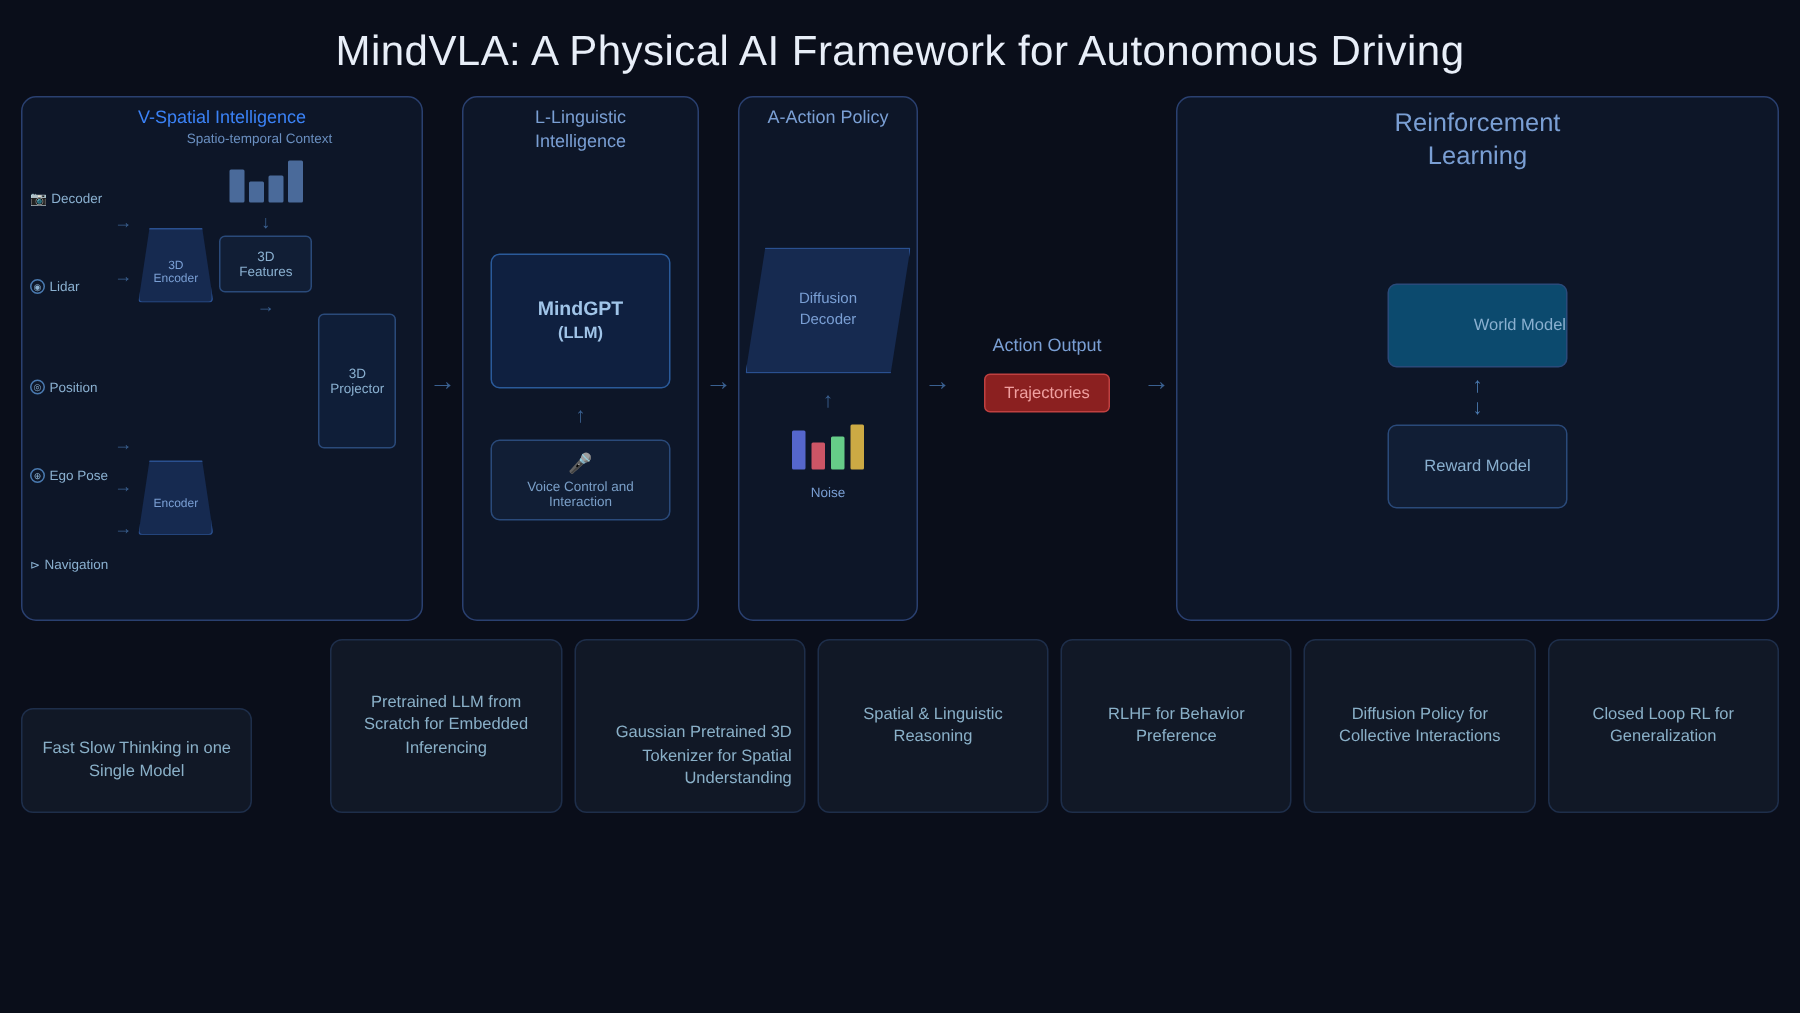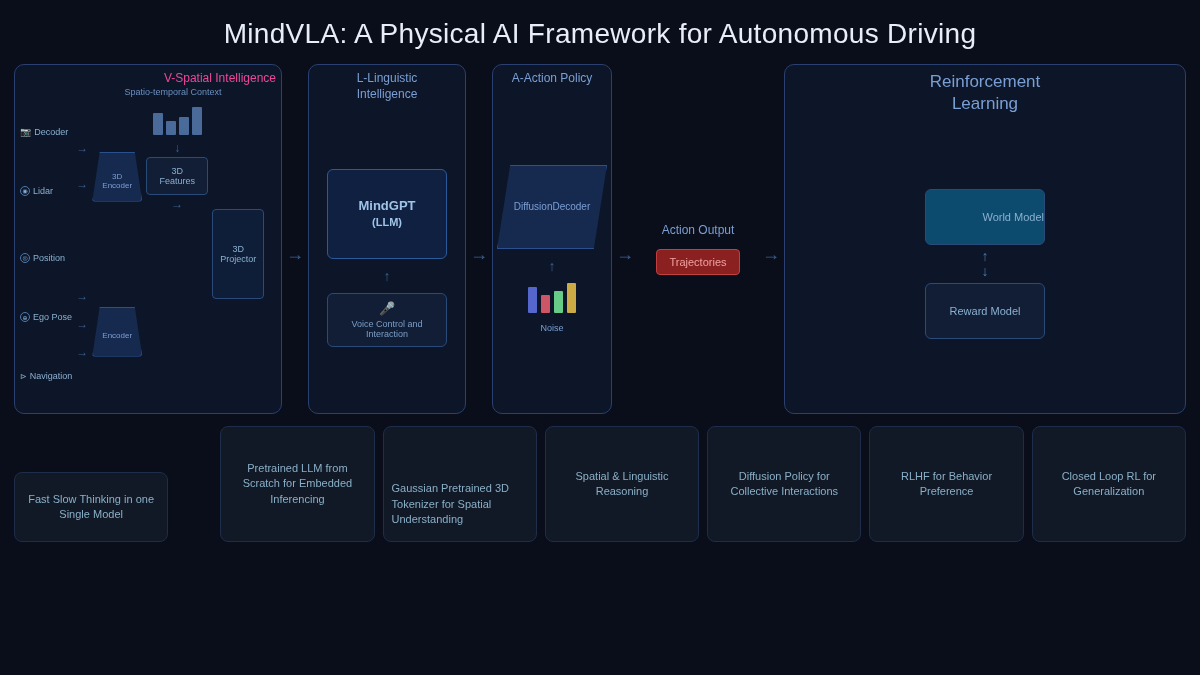--- a/index.html
+++ b/index.html
@@ -26,21 +26,21 @@
 </head>
 <body>
 
 <div style="width:1200px;height:675px;background:#0a0e1a;overflow:hidden;">
 
   <div class="title">MindVLA: A Physical AI Framework for Autonomous Driving</div>
 
   <div style="display:flex;flex-direction:row;align-items:stretch;padding:0 14px;gap:5px;height:350px;margin-top:4px;">
 
     <div style="width:268px;flex-shrink:0;border:1.5px solid #2a4070;border-radius:10px;background:#0d1628;padding:6px 5px;display:flex;flex-direction:column;">
-      <div style="font-size:12px;color:#ec4899;text-align:right;margin-bottom:2px;font-weight:500;">V-Spatial Intelligence</div>
+      <div style="font-size:12px;color:#3b82f6;text-align:center;margin-bottom:2px;font-weight:500;">V-Spatial Intelligence</div>
       <div style="font-size:9px;color:#6a8fc0;text-align:center;margin-bottom:4px;padding-left:50px;">Spatio-temporal Context</div>
 
       <div style="display:flex;flex-direction:row;align-items:center;flex:1;gap:4px;">
 
         <div style="display:flex;flex-direction:column;justify-content:space-around;align-items:flex-start;height:100%;gap:2px;padding:2px 0;">
           <div style="display:flex;align-items:center;gap:3px;font-size:9px;color:#8ab0d0;">
             <span style="font-size:9px;">📷</span>
             <span>Decoder</span>
           </div>
           <div style="display:flex;align-items:center;gap:3px;font-size:9px;color:#8ab0d0;">
@@ -131,21 +131,21 @@
       </div>
     </div>
 
     <div style="display:flex;align-items:center;justify-content:center;padding-top:30px;color:#3a6090;font-size:18px;flex-shrink:0;width:16px;">→</div>
 
     <div style="width:120px;flex-shrink:0;border:1.5px solid #2a4070;border-radius:10px;background:#0d1628;padding:6px 5px;display:flex;flex-direction:column;align-items:center;">
       <div style="font-size:12px;color:#7a9fd4;text-align:center;font-weight:500;margin-bottom:6px;">A-Action Policy</div>
 
       <div style="flex:1;display:flex;flex-direction:column;align-items:center;justify-content:center;gap:10px;width:100%;">
 
-        <div style="width:110px;height:84px;background:#162a50;border:1.5px solid #2a5090;clip-path:polygon(12% 0%,100% 0%,88% 100%,0% 100%);display:flex;align-items:center;justify-content:center;font-size:10px;color:#7a9fd4;text-align:center;line-height:1.4;">
+        <div style="width:110px;height:84px;background:#162a50;border:1.5px solid #2a5090;clip-path:polygon(12% 0%,100% 0%,88% 100%,0% 100%);display:flex;flex-direction:column;align-items:center;justify-content:center;font-size:10px;color:#7a9fd4;text-align:center;line-height:1.4;">
           <span>Diffusion</span>
           <span>Decoder</span>
         </div>
 
         <span style="color:#3a6090;font-size:14px;line-height:1;">↑</span>
 
         <div style="display:flex;gap:4px;align-items:flex-end;">
           <div style="width:9px;height:26px;background:#5566cc;border-radius:1px;"></div>
           <div style="width:9px;height:18px;background:#cc5566;border-radius:1px;"></div>
           <div style="width:9px;height:22px;background:#66cc88;border-radius:1px;"></div>
@@ -193,34 +193,34 @@
 
     <div style="flex:1;background:#111826;border:1px solid #1e2e4a;border-radius:8px;padding:10px 8px;display:flex;align-items:center;justify-content:center;min-height:70px;margin-top:46px;">
       <span style="font-size:11px;color:#8ab0c8;text-align:center;line-height:1.4;">Fast Slow Thinking in one Single Model</span>
     </div>
 
     <div style="flex:1;background:#111826;border:1px solid #1e2e4a;border-radius:8px;padding:10px 8px;display:flex;align-items:center;justify-content:center;min-height:70px;margin-left:44px;">
       <span style="font-size:11px;color:#8ab0c8;text-align:center;line-height:1.4;">Pretrained LLM from Scratch for Embedded Inferencing</span>
     </div>
 
     <div style="flex:1;background:#111826;border:1px solid #1e2e4a;border-radius:8px;padding:10px 8px;display:flex;align-items:center;justify-content:center;min-height:70px;">
-      <span style="font-size:11px;color:#8ab0c8;text-align:left;line-height:1.4;margin-top:41px;">Gaussian Pretrained 3D Tokenizer for Spatial Understanding</span>
+      <span style="font-size:11px;color:#8ab0c8;text-align:right;line-height:1.4;margin-top:41px;">Gaussian Pretrained 3D Tokenizer for Spatial Understanding</span>
     </div>
 
     <div style="flex:1;background:#111826;border:1px solid #1e2e4a;border-radius:8px;padding:10px 8px;display:flex;align-items:center;justify-content:center;min-height:70px;">
       <span style="font-size:11px;color:#8ab0c8;text-align:center;line-height:1.4;">Spatial &amp; Linguistic Reasoning</span>
     </div>
 
     <div style="flex:1;background:#111826;border:1px solid #1e2e4a;border-radius:8px;padding:10px 8px;display:flex;align-items:center;justify-content:center;min-height:70px;">
+      <span style="font-size:11px;color:#8ab0c8;text-align:center;line-height:1.4;">RLHF for Behavior Preference</span>
+    </div>
+
+    <div style="flex:1;background:#111826;border:1px solid #1e2e4a;border-radius:8px;padding:10px 8px;display:flex;align-items:center;justify-content:center;min-height:70px;">
       <span style="font-size:11px;color:#8ab0c8;text-align:center;line-height:1.4;">Diffusion Policy for Collective Interactions</span>
     </div>
 
     <div style="flex:1;background:#111826;border:1px solid #1e2e4a;border-radius:8px;padding:10px 8px;display:flex;align-items:center;justify-content:center;min-height:70px;">
-      <span style="font-size:11px;color:#8ab0c8;text-align:center;line-height:1.4;">RLHF for Behavior Preference</span>
-    </div>
-
-    <div style="flex:1;background:#111826;border:1px solid #1e2e4a;border-radius:8px;padding:10px 8px;display:flex;align-items:center;justify-content:center;min-height:70px;">
       <span style="font-size:11px;color:#8ab0c8;text-align:center;line-height:1.4;">Closed Loop RL for Generalization</span>
     </div>
 
   </div>
 
 </div>
 
 </body></html>

